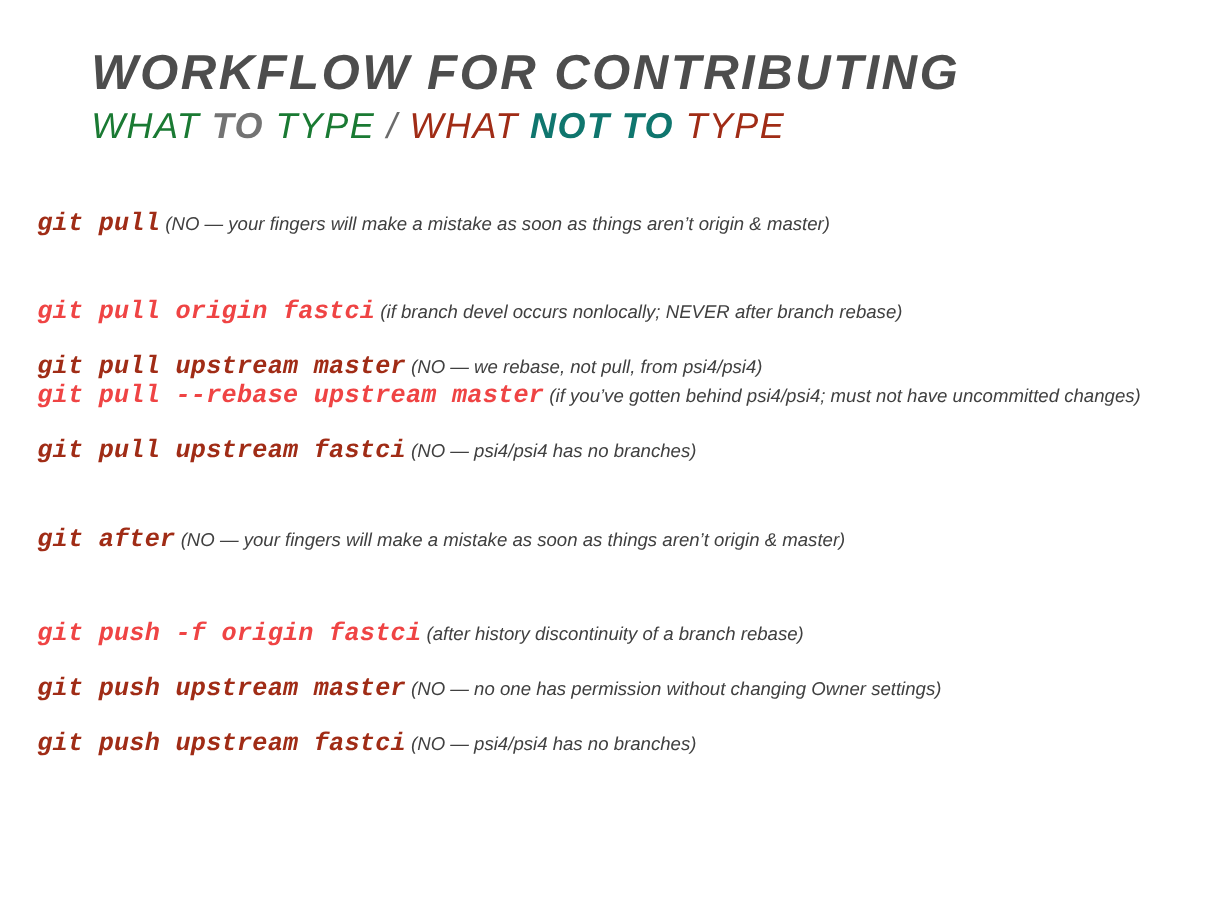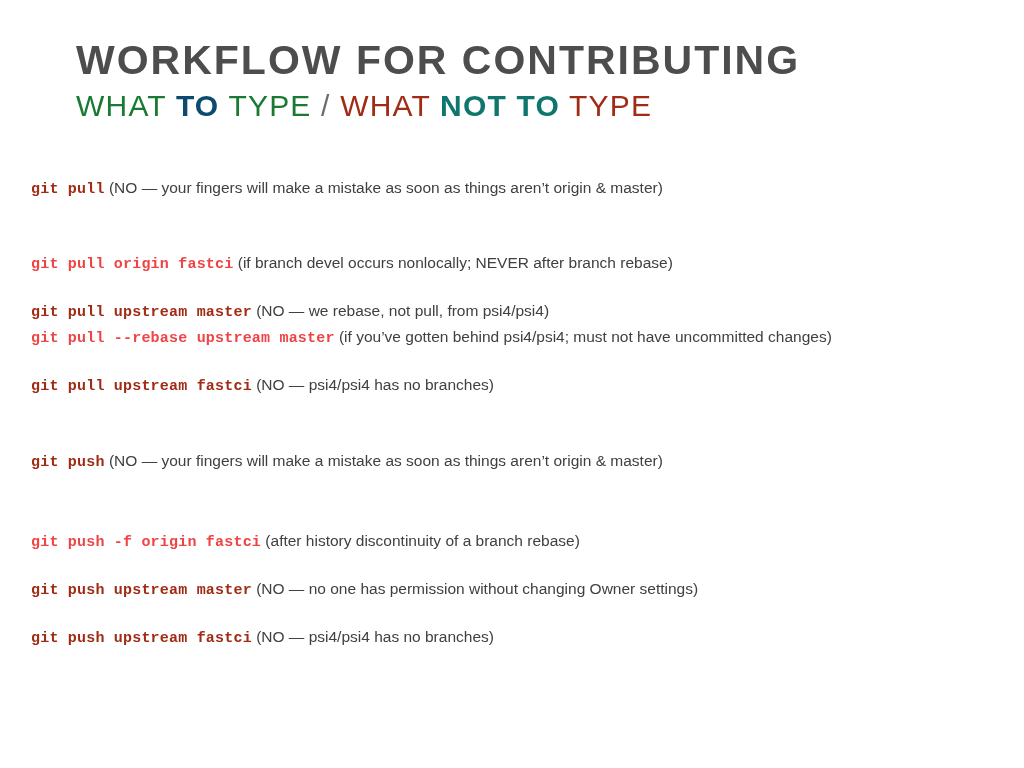--- a/index.html
+++ b/index.html
@@ -12,20 +12,21 @@
     height: 768px;
     font-family: "Liberation Sans", sans-serif;
     color: #333333;
     overflow: hidden;
   }
   .slide {
     position: relative;
     width: 812px;
     height: 768px;
     box-sizing: border-box;
+    font-style: italic;
   }
   .title-block {
     position: absolute;
     left: 76px;
     top: 40px;
   }
   .slide-title {
     font-size: 41px;
     font-weight: bold;
     letter-spacing: 2.0px;
@@ -35,41 +36,41 @@
     white-space: nowrap;
   }
   .slide-subtitle {
     margin: 10px 0 0 0;
     font-size: 30px;
     letter-spacing: 1.2px;
     line-height: 1.0;
     white-space: nowrap;
   }
   .sub-green { color: #1a7a33; }
-  .sub-green-b { color: #0c4a6e; font-weight: bold; text-align: right; }
+  .sub-green-b { color: #737373; font-weight: bold; text-align: right; }
   .sub-sep { color: #6b6b6b; }
   .sub-red { color: #a02c16; }
   .sub-red-b { color: #0f766e; font-weight: bold; }
 
   .body-block {
     position: absolute;
     left: 31px;
     top: 178px;
     width: 980px;
   }
   .line {
     font-size: 15.5px;
     line-height: 19px;
     color: #3a3a3a;
     white-space: nowrap;
   }
   .line .cmd {
     font-family: "Liberation Mono", "DejaVu Sans Mono", monospace;
     font-weight: bold;
-    font-size: 15px;
+    font-size: 21px;
     letter-spacing: 0.2px;
   }
   .cmd.red { color: #a02c16; }
   .cmd.green { color: #ef4444; }
   .note {
     font-family: "Liberation Sans", sans-serif;
     color: #404040;
   }
 </style>
 </head>
@@ -89,21 +90,21 @@
       <div style="height: 27px;"></div>
       <div style="height: 27px;"></div>
       <div class="line"><span class="cmd green">git pull origin fastci</span><span class="note"> (if branch devel occurs nonlocally; NEVER after branch rebase)</span></div>
       <div style="height: 27px;"></div>
       <div class="line"><span class="cmd red">git pull upstream master</span><span class="note"> (NO — we rebase, not pull, from psi4/psi4)</span></div>
       <div style="height: 5px;"></div>
       <div class="line"><span class="cmd green">git pull --rebase upstream master</span><span class="note"> (if you’ve gotten behind psi4/psi4; must not have uncommitted changes)</span></div>
       <div style="height: 27px;"></div>
       <div class="line"><span class="cmd red">git pull upstream fastci</span><span class="note"> (NO — psi4/psi4 has no branches)</span></div>
       <div style="height: 55px;"></div>
-      <div class="line"><span class="cmd red">git push</span><span class="note"> (NO — your fingers will make a mistake as soon as things aren’t origin &amp; master)</span></div>
+      <div class="line"><span class="cmd red">git after</span><span class="note"> (NO — your fingers will make a mistake as soon as things aren’t origin &amp; master)</span></div>
       <div style="height: 27px;"></div>
       <div style="height: 27px;"></div>
       <div style="height: 5px;"></div>
       <div class="line"><span class="cmd green">git push -f origin fastci</span><span class="note">  (after history discontinuity of a branch rebase)</span></div>
       <div style="height: 27px;"></div>
       <div class="line"><span class="cmd red">git push upstream master</span><span class="note"> (NO — no one has permission without changing Owner settings)</span></div>
       <div style="height: 27px;"></div>
       <div class="line"><span class="cmd red">git push upstream fastci</span><span class="note"> (NO — psi4/psi4 has no branches)</span></div>
     </div>
 

